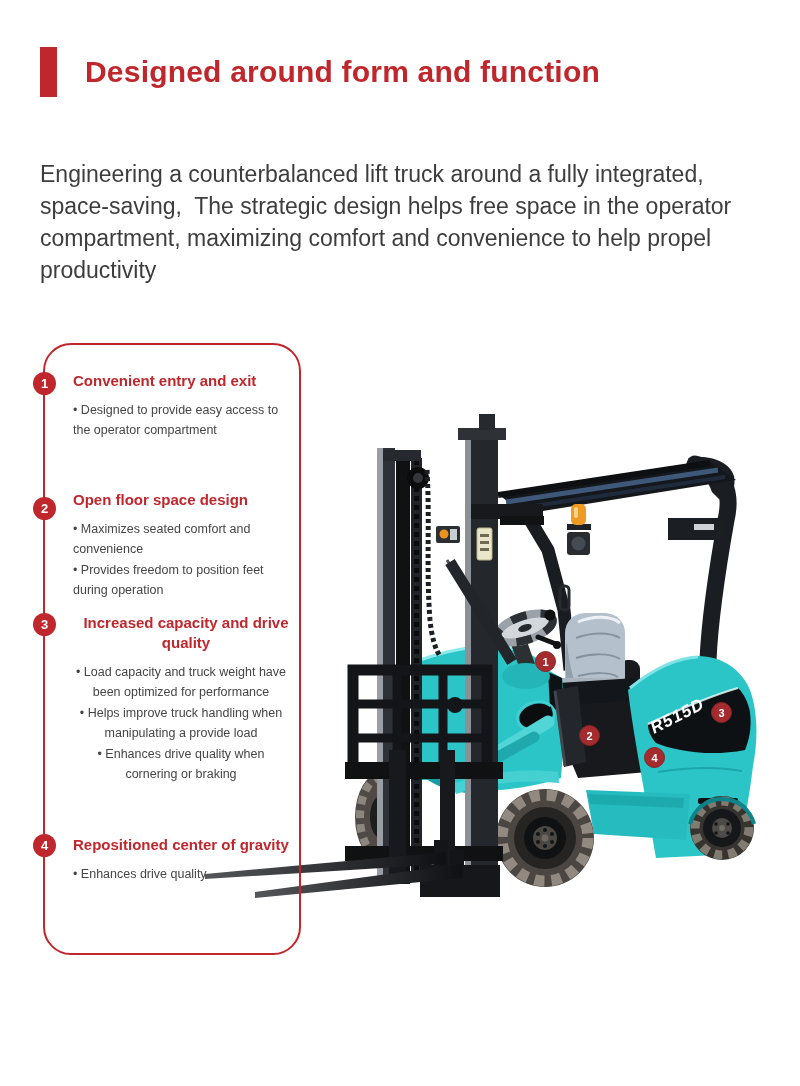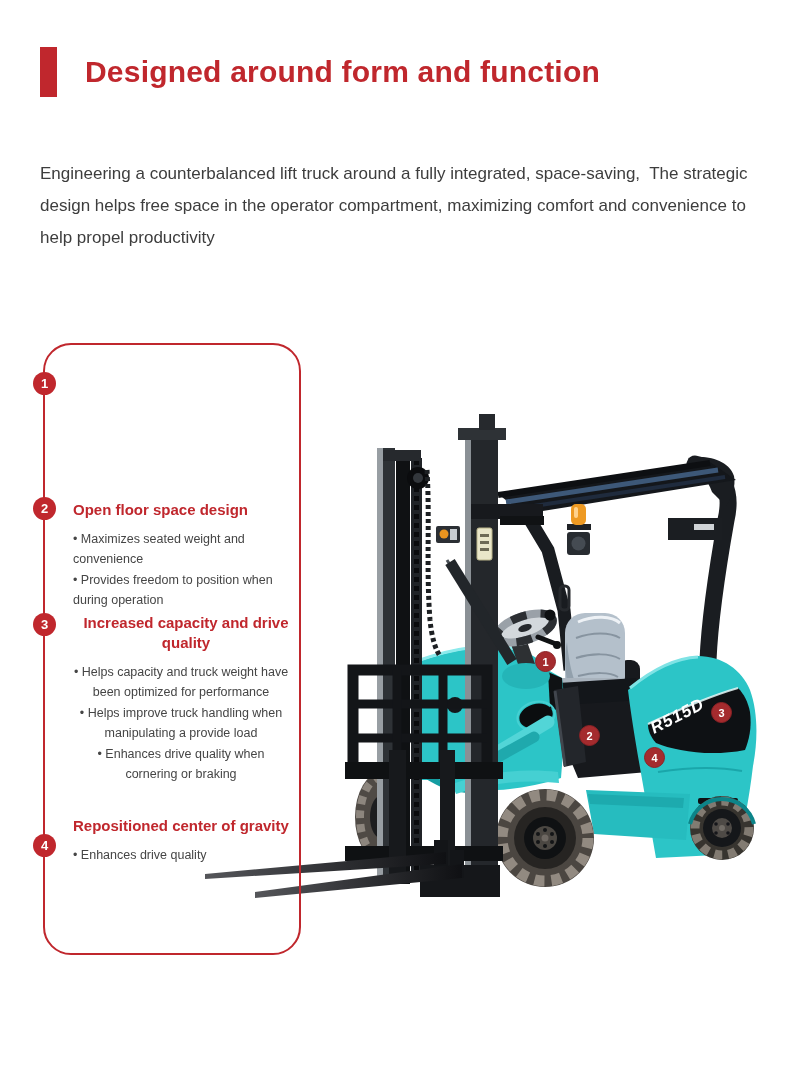--- a/index.html
+++ b/index.html
@@ -7,21 +7,21 @@
     position:relative;width:800px;height:956px;background:#ffffff;
     font-family:"Liberation Sans",sans-serif;overflow:hidden;
   }
   
   .header{position:absolute;left:40px;top:47px;display:flex;align-items:center;}
   .red-bar{width:17px;height:50px;background:#c0272d;margin-right:28px;}
   .title{font-size:30px;font-weight:bold;color:#c0272d;line-height:50px;margin:0;letter-spacing:0.2px;}
   
   .intro{
     position:absolute;left:40px;top:158px;width:722px;
-    font-size:17px;line-height:32px;color:#3d3d3d;white-space:pre-wrap;margin:0;
+    font-size:23px;line-height:32px;color:#3d3d3d;white-space:pre-wrap;margin:0;
   }
   
   .truck-wrap{position:absolute;left:150px;top:410px;width:650px;height:520px;z-index:1;}
   
   .panel{
     position:absolute;left:43px;top:343px;width:258px;height:612px;
     border:2px solid #c0272d;border-radius:28px;box-sizing:border-box;
     background:transparent;z-index:2;
   }
   .num-circle{
@@ -218,38 +218,42 @@
         <rect x="300" y="440" width="14" height="28" fill="#131518"></rect>
         <polygon points="55,464 296,442 296,454 55,469" fill="url(#forkGrad)"></polygon>
         <polygon points="105,482 312,454 312,468 105,488" fill="url(#forkGrad)"></polygon>
       </g>
     </svg>
   </div>
 
   <div class="panel">
 
     <div class="num-circle" style="top:26.5px;">1</div>
+    <div class="feature" style="top:26px;">
+      <h3 class="feature-heading">Convenient entry and exit</h3>
+      <div class="bullet">• Designed to provide easy access to the operator compartment</div>
+    </div>
 
     <div class="num-circle" style="top:151.5px;">2</div>
-    <div class="feature" style="top:155px;">
+    <div class="feature" style="top:145px;">
       <h3 class="feature-heading">Open floor space design</h3>
-      <div class="bullet">• Maximizes seated weight and convenience</div>
-      <div class="bullet">• Provides freedom to position when during operation</div>
+      <div class="bullet">• Maximizes seated comfort and convenience</div>
+      <div class="bullet">• Provides freedom to position feet during operation</div>
     </div>
 
     <div class="num-circle" style="top:267.5px;">3</div>
     <div class="feature" style="top:268px;text-align:center;">
       <h3 class="feature-heading">Increased capacity and drive quality</h3>
-      <div class="bullet">• Helps capacity and truck weight have been optimized for performance</div>
+      <div class="bullet">• Load capacity and truck weight have been optimized for performance</div>
       <div class="bullet">• Helps improve truck handling when manipulating a provide load</div>
       <div class="bullet">• Enhances drive quality when cornering or braking</div>
     </div>
 
     <div class="num-circle" style="top:488.5px;">4</div>
-    <div class="feature" style="top:471px;">
+    <div class="feature" style="top:490px;">
       <h3 class="feature-heading">Repositioned center of gravity</h3>
       <div class="bullet">• Enhances drive quality</div>
     </div>
   </div>
 
   <div class="img-marker" style="left:535px;top:651px;">1</div>
   <div class="img-marker" style="left:579px;top:725px;">2</div>
   <div class="img-marker" style="left:711px;top:702px;">3</div>
   <div class="img-marker" style="left:644px;top:747px;">4</div>
 

